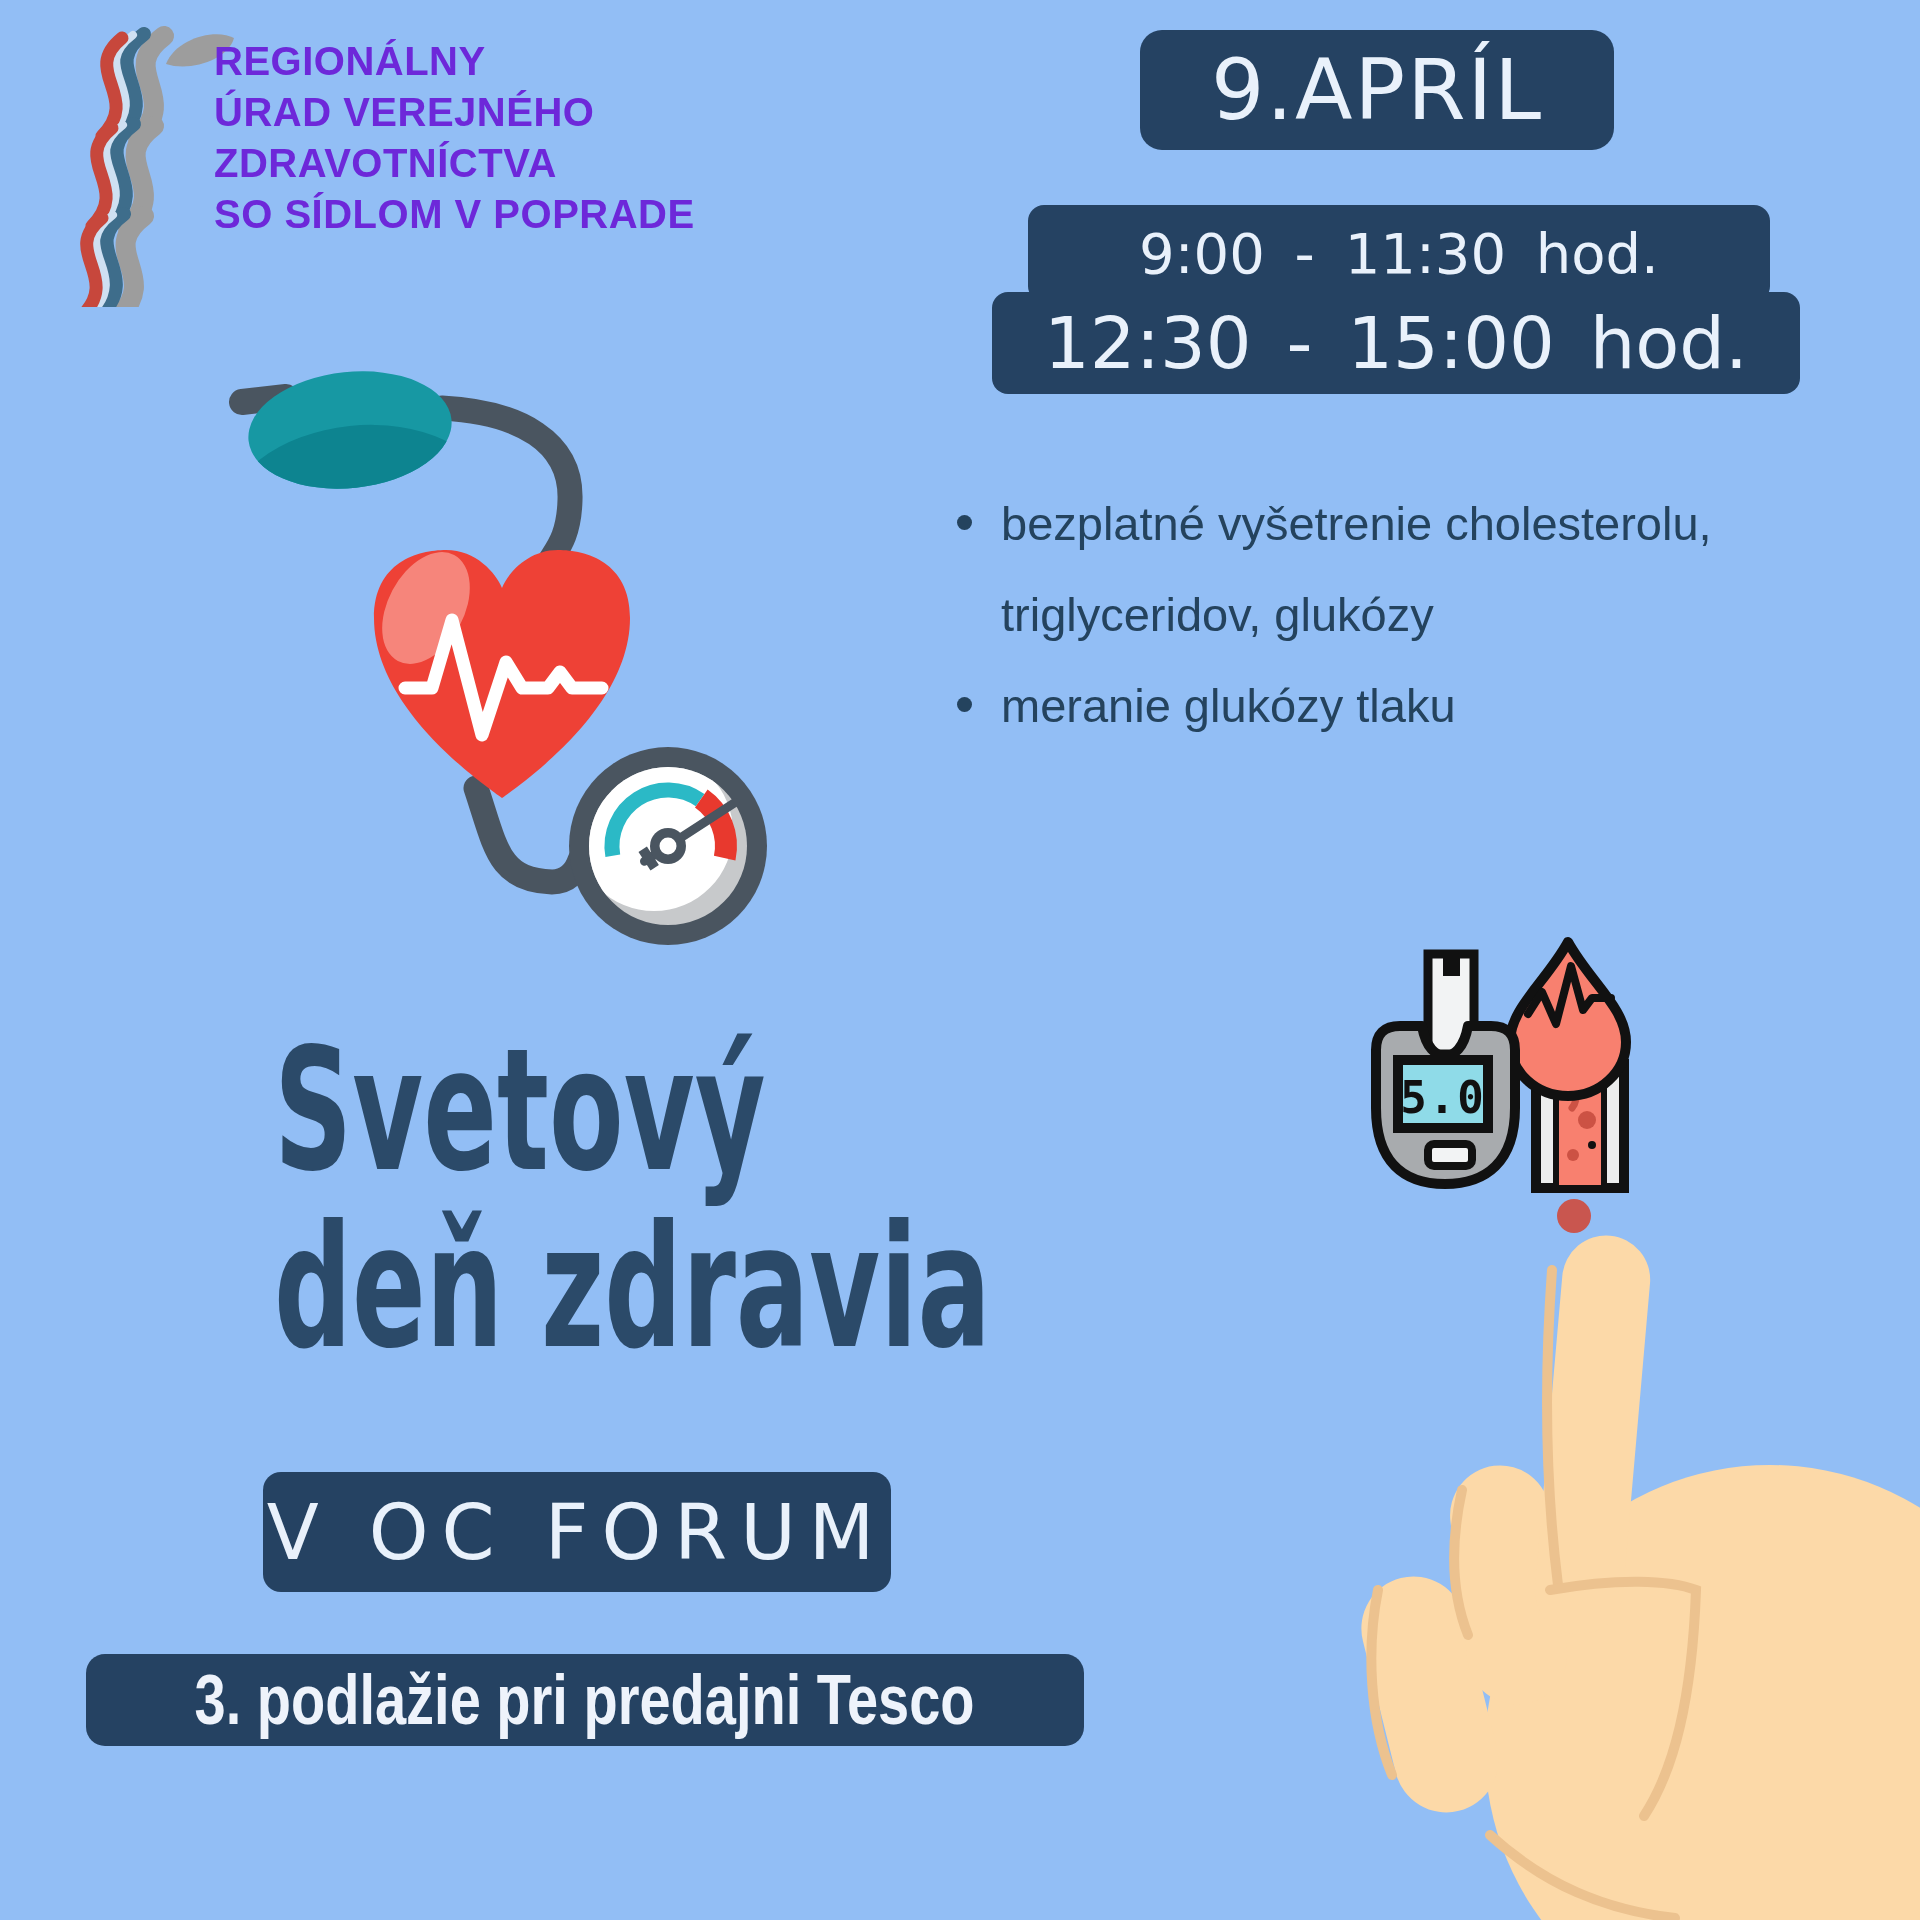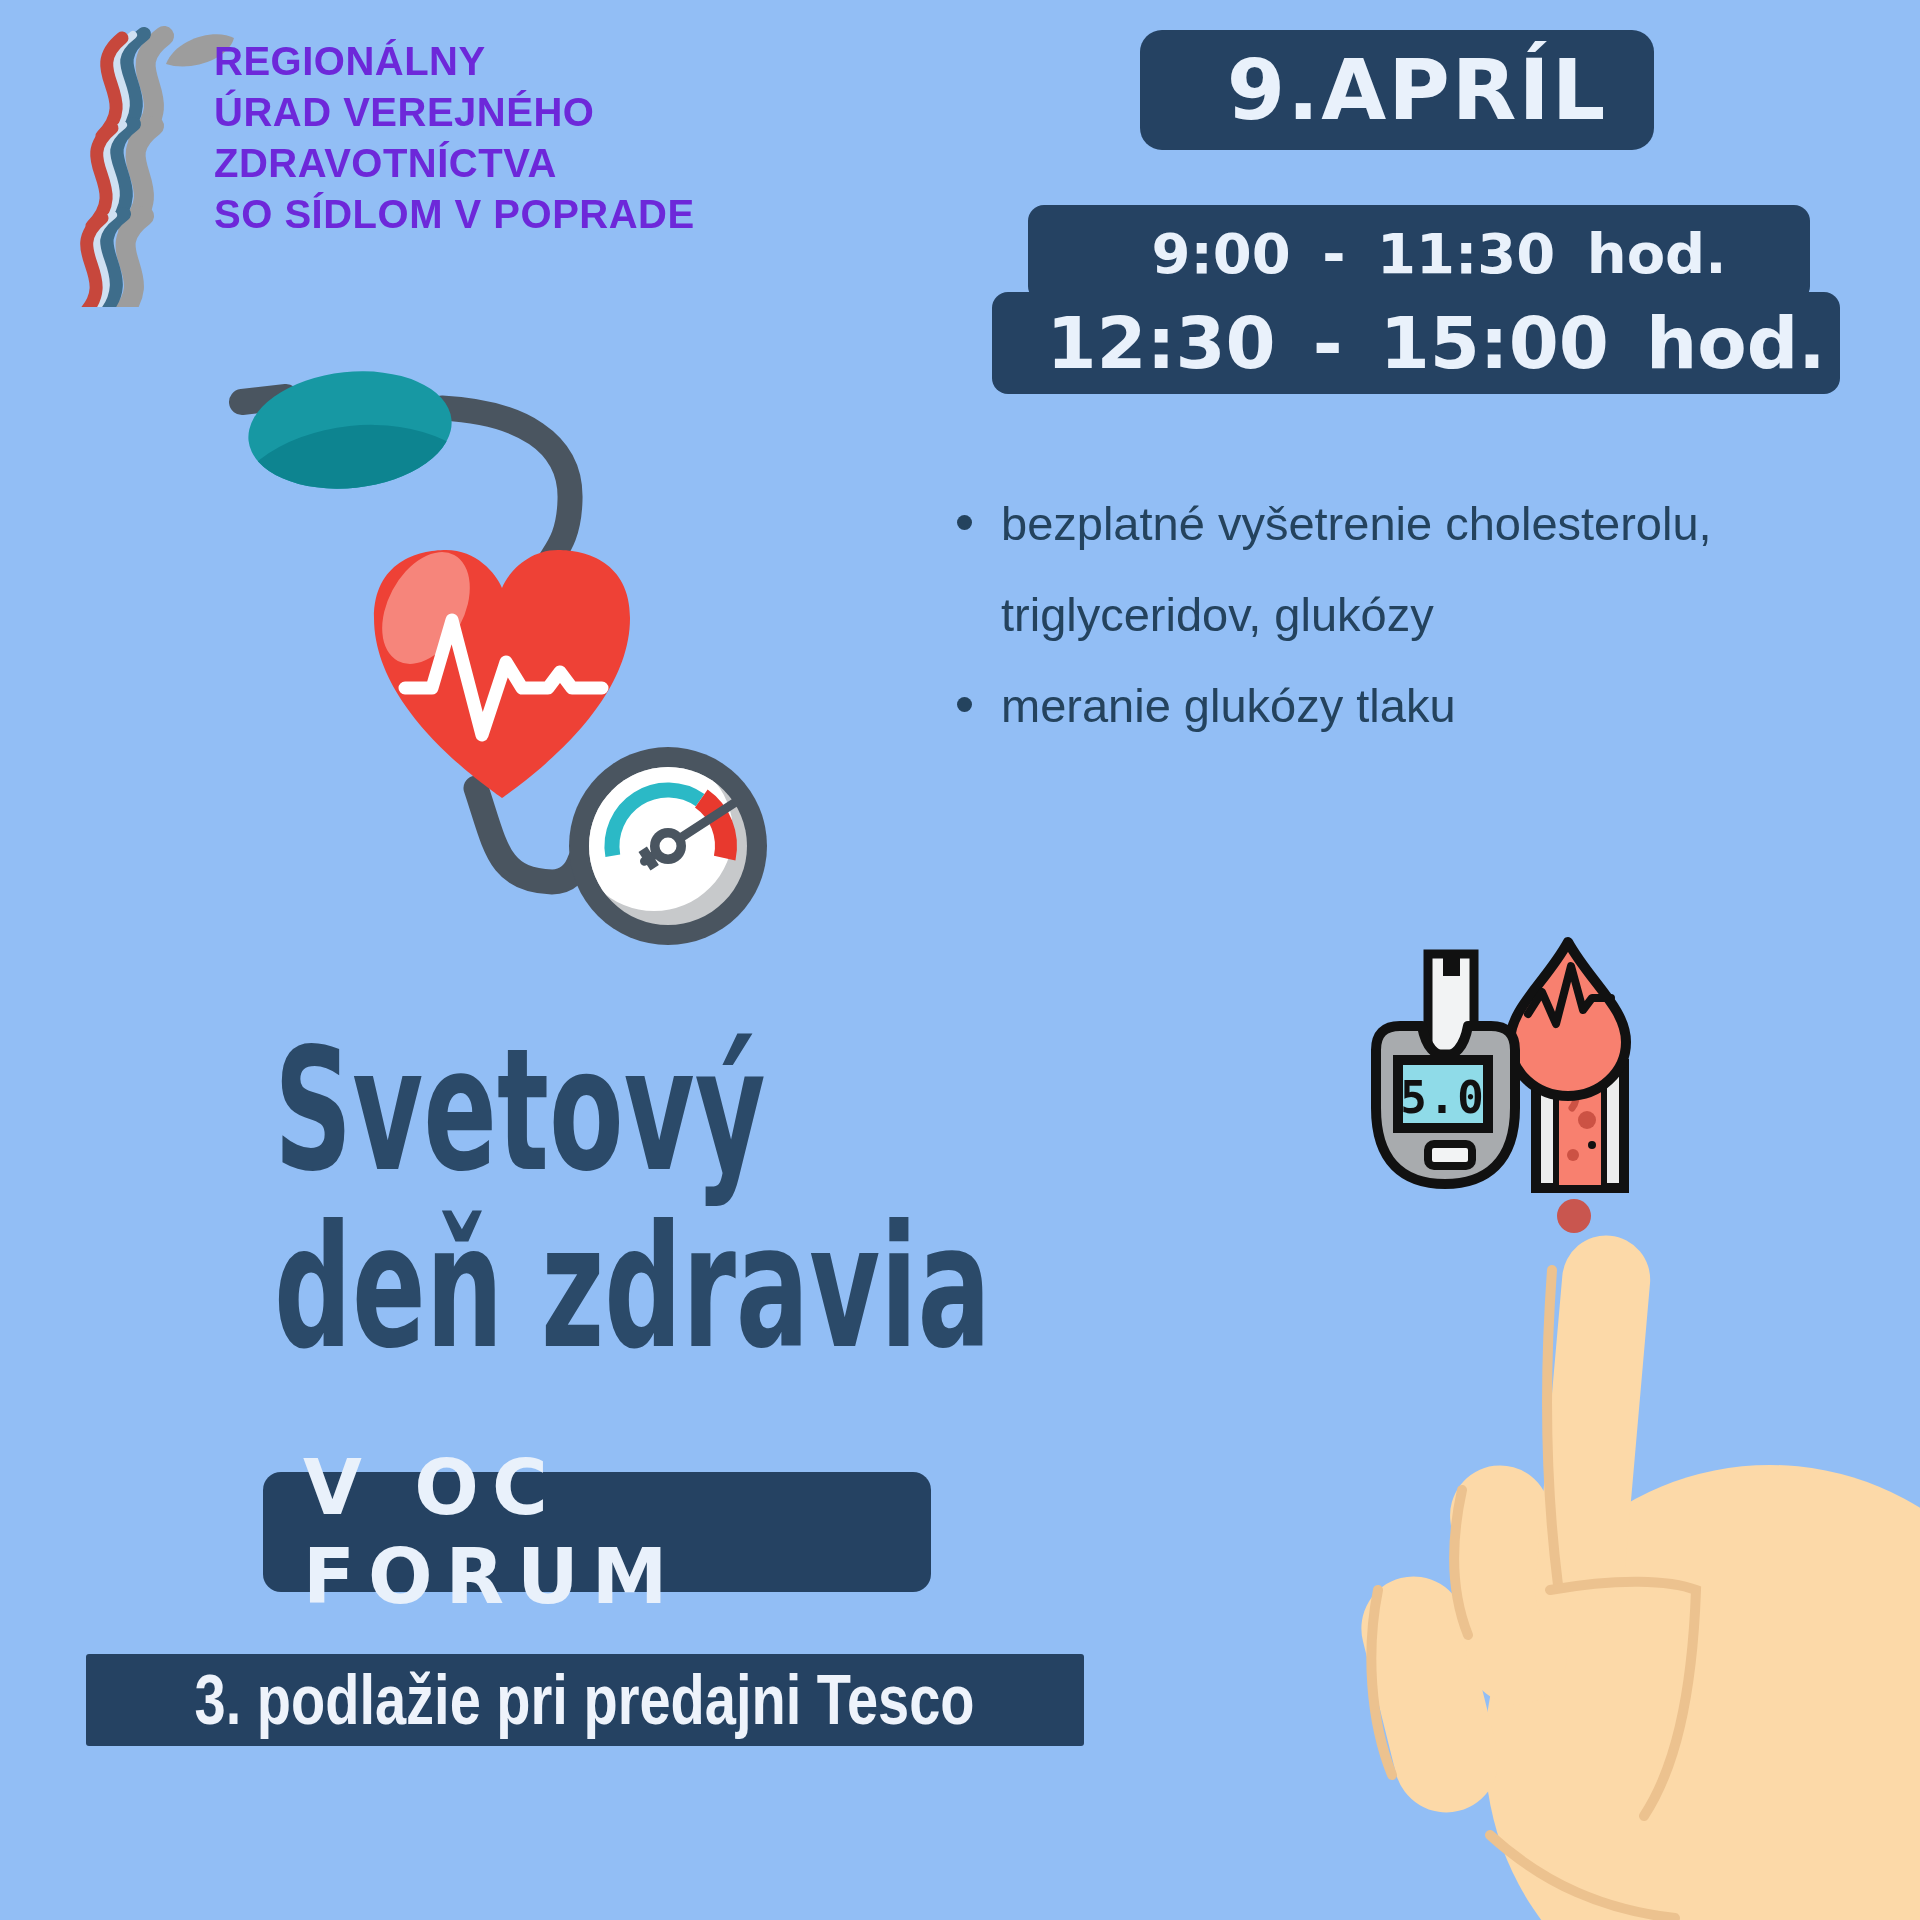--- a/index.html
+++ b/index.html
@@ -18,21 +18,21 @@
     left: 214px; top: 36px;
     font-size: 40px; font-weight: bold;
     line-height: 51px; color: #6d28d9;
     letter-spacing: 0.5px;
   }
 
   
   .navy-box {
     background: #254262; color: #e9f1fb;
     display: flex; align-items: center; justify-content: center;
-    font-family: "DejaVu Sans", sans-serif; font-weight: bold; padding-left: 40px;
+    font-family: "DejaVu Sans", sans-serif; font-weight: normal;
   }
   .date-box   { left: 1140px; top: 30px;  width: 474px; height: 120px; border-radius: 22px; font-size: 84px; letter-spacing: 2px; }
   .time-box-1 { left: 1028px; top: 205px; width: 742px; height: 97px;  border-radius: 16px; font-size: 56px; word-spacing: 12px; }
   .time-box-2 { left: 992px;  top: 292px; width: 808px; height: 102px; border-radius: 16px; font-size: 72px; word-spacing: 12px; }
 
   
   .bullets {
     left: 985px; top: 462px; width: 760px;
     list-style: none; margin: 16px; padding: 0;
     color: #24435e; font-weight: normal;
@@ -56,21 +56,21 @@
   }
   .title .tline { display: block; transform: scaleX(0.64); transform-origin: 50% 50%; }
 
   
   .forum-box {
     left: 263px; top: 1440px; width: 628px; height: 120px;
     border-radius: 18px; font-size: 76px; letter-spacing: 13px; margin-top: 32px;
   }
   .tesco-bar {
     left: 86px; top: 1654px; width: 998px; height: 92px;
-    background: #254262; border-radius: 3px;
+    background: #254262; border-radius: 19px;
     display: flex; align-items: center; justify-content: center;
   }
   .tesco-bar span {
     color: #eef3fb; font-weight: bold; font-size: 70px;
     white-space: nowrap;
     transform: scaleX(0.8); transform-origin: 50% 50%;
   }
 
   
   .bp-illustration { left: 180px; top: 290px; width: 720px; height: 680px; }

